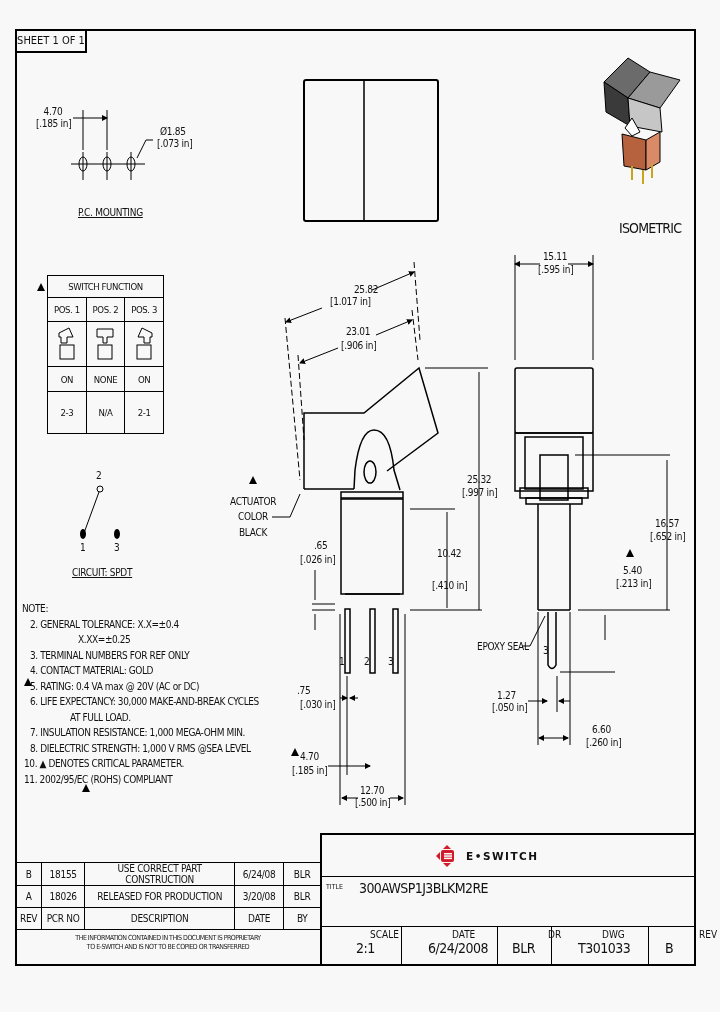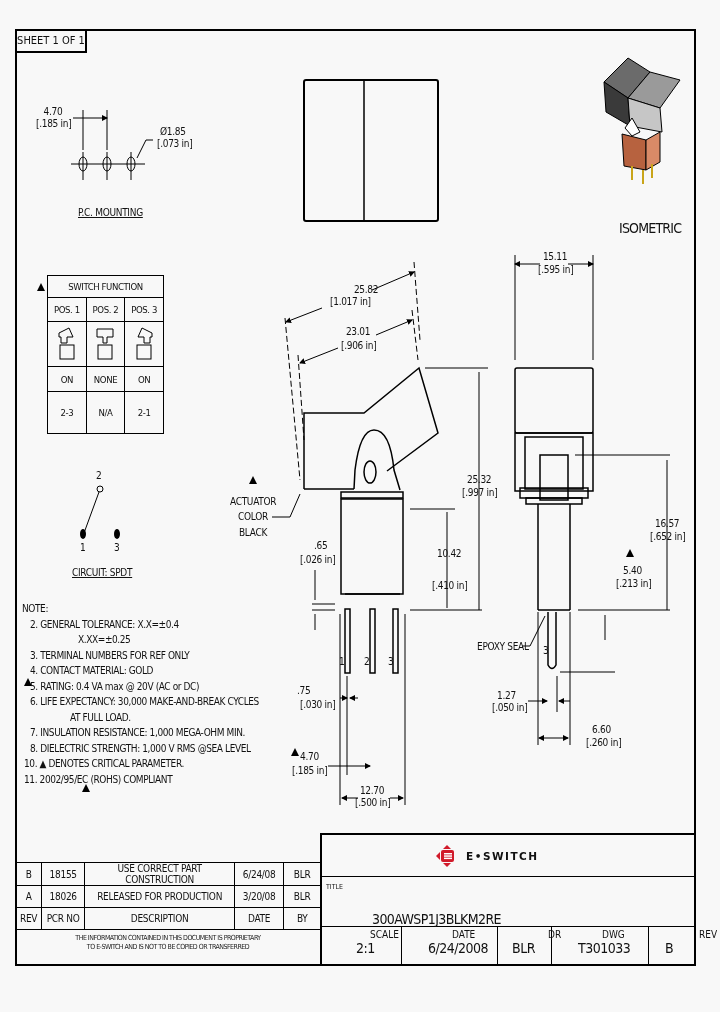--- a/index.html
+++ b/index.html
@@ -27,21 +27,21 @@
   .rev td { border:1.5px solid #000; font-size:10px; text-align:center; height:21px; padding:0; letter-spacing:-0.3px; }
   .prop { position:absolute; left:15px; top:930px; width:306px; height:36px; font-size:7px; line-height:9px; text-align:center;
           color:#222; letter-spacing:-0.5px; padding-top:4px; box-sizing:border-box; }
   
   .tb { position:absolute; left:320px; top:833px; width:376px; height:133px; border:2px solid #000; border-right:none; box-sizing:border-box; }
   .tb-logo { position:absolute; left:320px; top:833px; width:376px; height:44px; border-bottom:1.5px solid #000; box-sizing:border-box; }
   .logo-wrap { position:absolute; left:116px; top:12px; display:flex; align-items:center; gap:8px; }
   .logo-text { font-family:"DejaVu Sans", sans-serif; font-weight:bold; font-size:10.5px; letter-spacing:1.5px; color:#111; }
   .tb-title { position:absolute; left:320px; top:877px; width:376px; height:50px; border-bottom:1.5px solid #000; box-sizing:border-box; }
   .tb-title .lbl { position:absolute; left:6px; top:6px; font-size:7px; }
-  .tb-title .val { position:absolute; left:52px; top:3px; font-size:14px; letter-spacing:-0.6px;margin-top:31px; }
+  .tb-title .val { position:absolute; left:39px; top:3px; font-size:14px; letter-spacing:-0.6px; }
   .tb-row { position:absolute; left:320px; top:927px; width:376px; height:39px; display:flex; }
   .tb-cell { position:relative; border-right:1.5px solid #000; box-sizing:border-box; height:39px; }
   .tb-cell:last-child { border-right:none; }
   .tb-cell .lbl { position:absolute; left:6px; top:2px; font-size:10px;margin-left:44px; }
   .tb-cell .val { position:absolute; top:13px; font-size:14px; letter-spacing:-0.5px; }
 </style>
 </head>
 <body>
 
 <div class="frame"></div>

